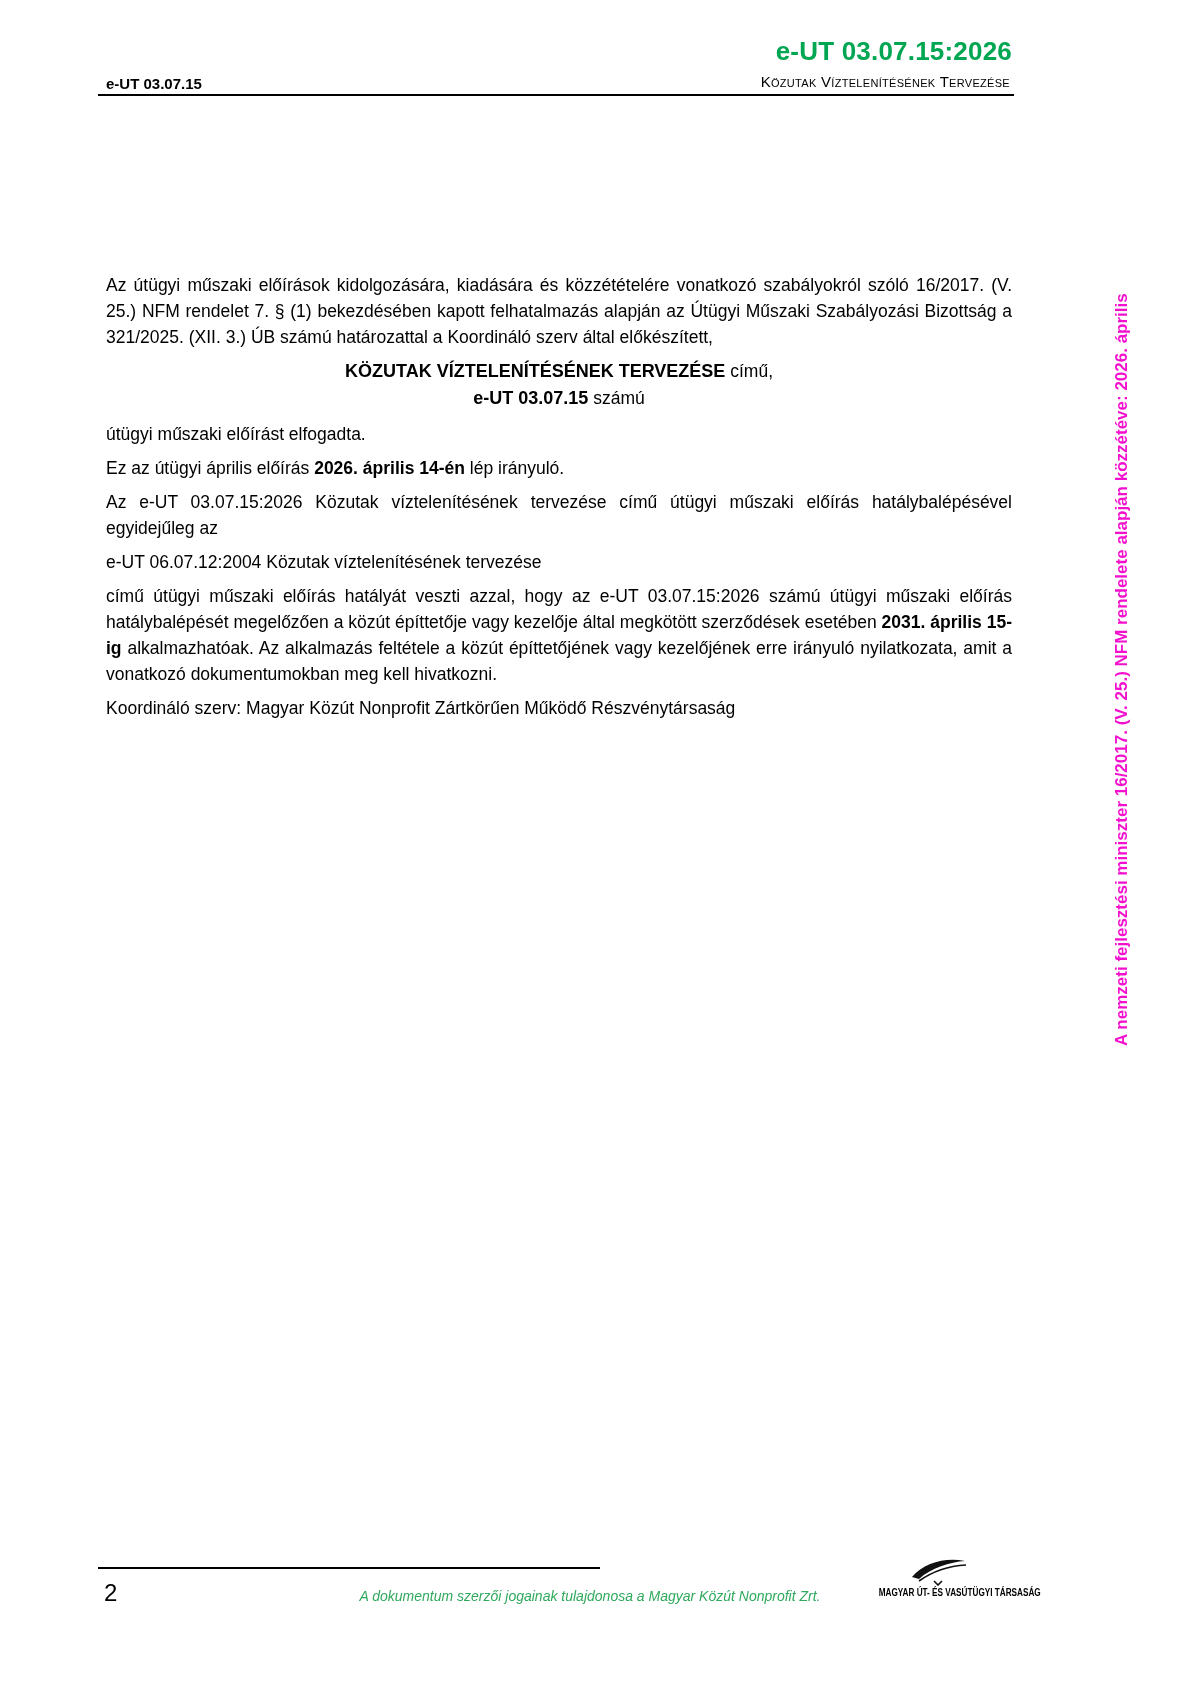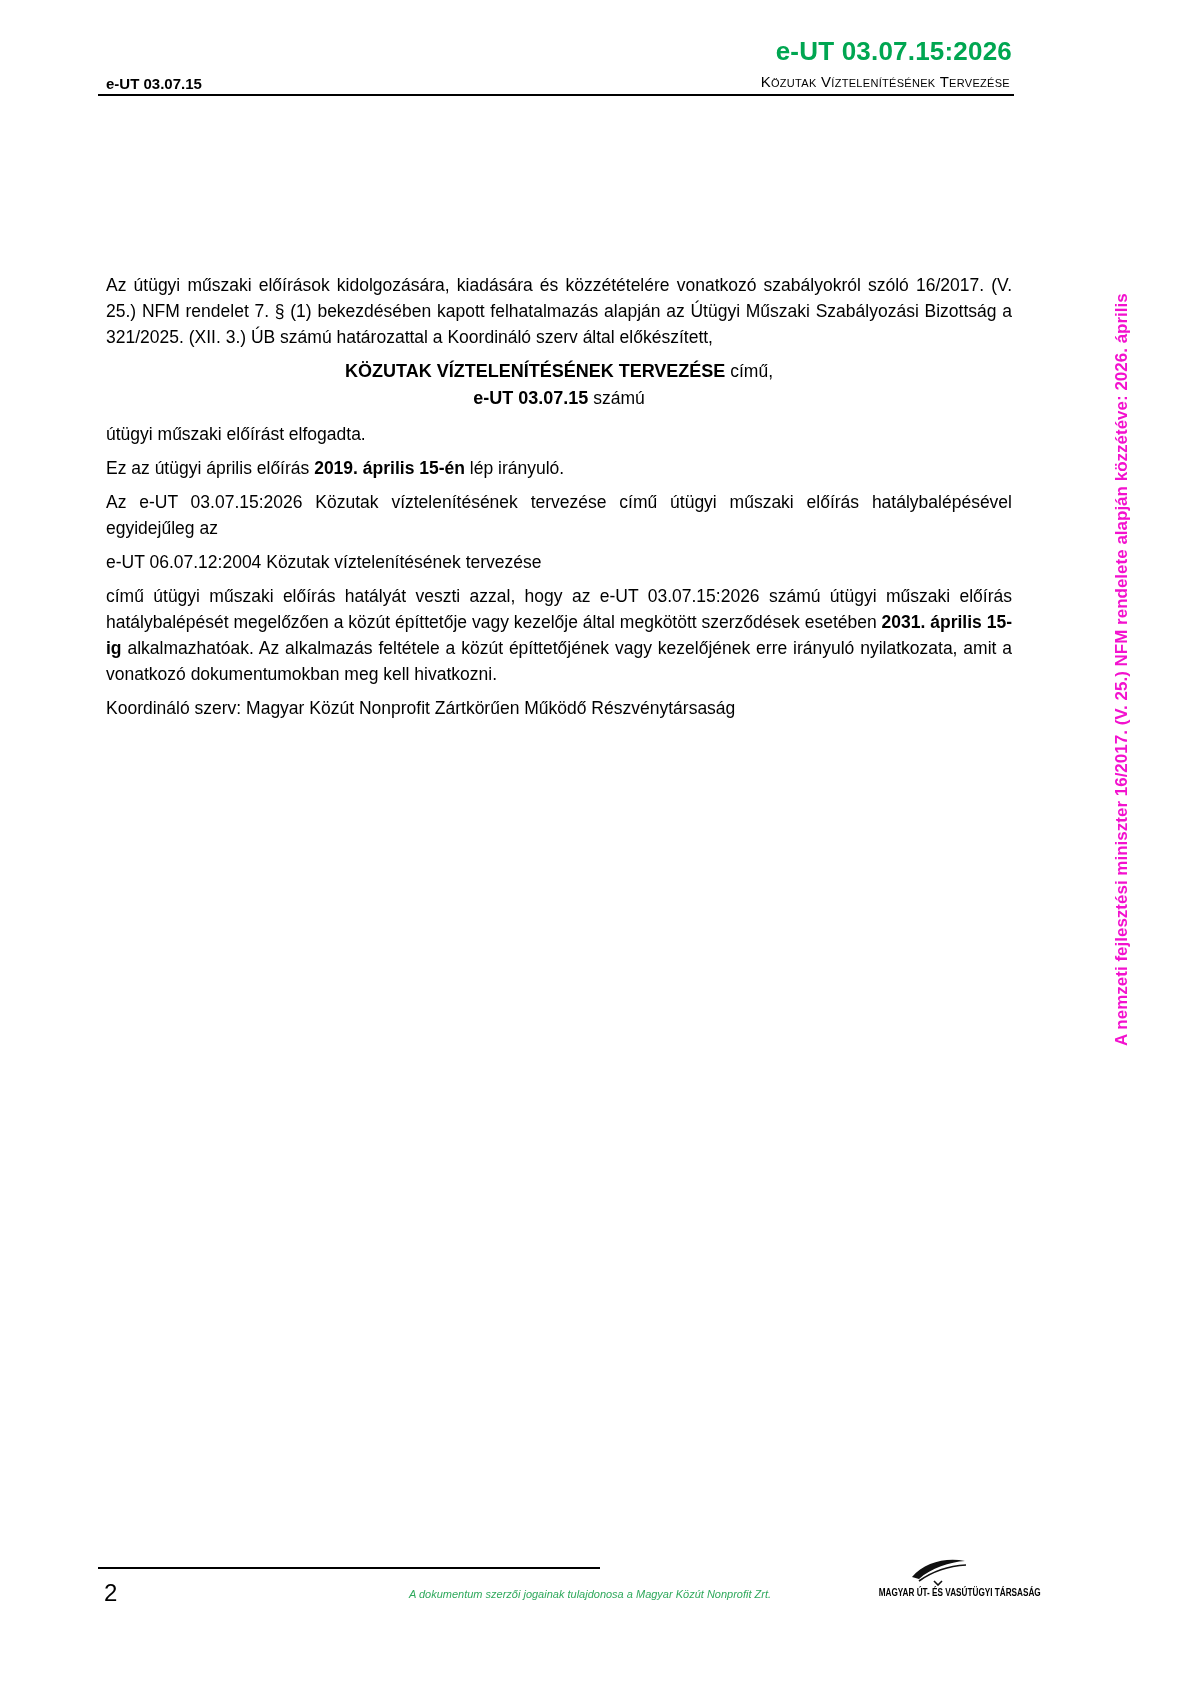--- a/index.html
+++ b/index.html
@@ -45,21 +45,21 @@
   }
   
   .ftr-rule{
     position:absolute;top:1567px;left:98px;width:502px;height:2px;background:#000;
   }
   .page-num{
     position:absolute;top:1578px;left:104px;font-size:24px;line-height:30px;
   }
   .copyright{
     position:absolute;top:1588px;left:130px;width:920px;text-align:center;
-    font-style:italic;font-size:11px;color:#2FA95C;
+    font-style:italic;font-size:14px;color:#2FA95C;
   }
   .logo{
     position:absolute;top:1556px;left:862px;width:152px;text-align:right;
   }
   .logo svg{display:block;margin:0 auto;width:62px;height:30px;}
   .logo-text{
     font-size:10.5px;font-weight:bold;white-space:nowrap;
     transform:scaleX(.78);transform-origin:50% 50%;
   }
 </style>
@@ -79,21 +79,21 @@
 
     <p class="just">Az útügyi műszaki előírások kidolgozására, kiadására és közzétételére vonatkozó szabályokról szóló 16/2017. (V. 25.) NFM rendelet 7. § (1) bekezdésében kapott felhatalmazás alapján az Útügyi Műszaki Szabályozási Bizottság a 321/2025. (XII. 3.) ÚB számú határozattal a Koordináló szerv által előkészített,</p>
 
     <div class="center-head">
       <div><b>KÖZUTAK VÍZTELENÍTÉSÉNEK TERVEZÉSE</b><span> című,</span></div>
       <div><b>e-UT 03.07.15</b><span> számú</span></div>
     </div>
 
     <p>útügyi műszaki előírást elfogadta.</p>
 
-    <p><span>Ez az útügyi április előírás </span><b>2019. április 15-én</b><span> lép irányuló.</span></p>
+    <p><span>Ez az útügyi április előírás </span><b>2026. április 14-én</b><span> lép irányuló.</span></p>
 
     <p class="it just">Az e-UT 03.07.15:2026 Közutak víztelenítésének tervezése című útügyi műszaki előírás hatálybalépésével egyidejűleg az</p>
 
     <p class="it">e-UT 06.07.12:2004 Közutak víztelenítésének tervezése</p>
 
     <p class="it just"><span>című útügyi műszaki előírás hatályát veszti azzal, hogy az e-UT 03.07.15:2026 számú útügyi műszaki előírás hatálybalépését megelőzően a közút építtetője vagy kezelője által megkötött szerződések esetében </span><b>2031. április 15-ig</b><span> alkalmazhatóak. Az alkalmazás feltétele a közút építtetőjének vagy kezelőjének erre irányuló nyilatkozata, amit a vonatkozó dokumentumokban meg kell hivatkozni.</span></p>
 
     <p class="coord">Koordináló szerv: Magyar Közút Nonprofit Zártkörűen Működő Részvénytársaság</p>
   </div>
 

